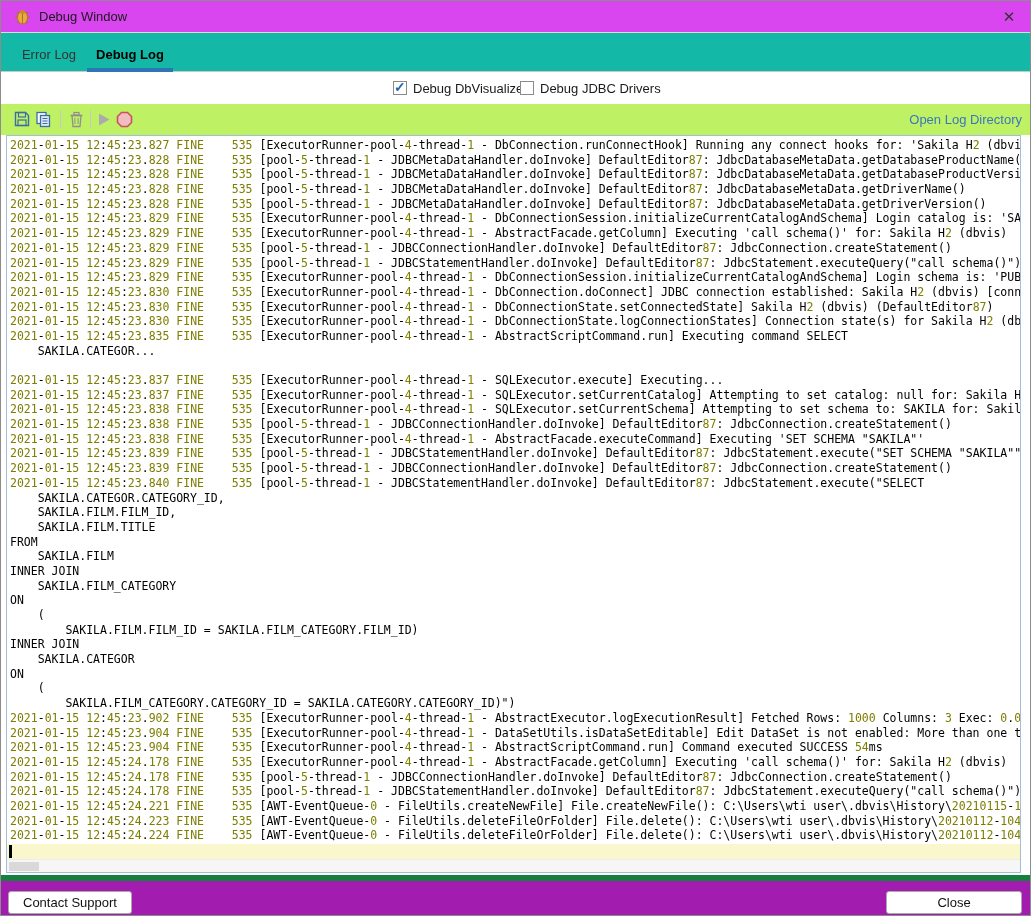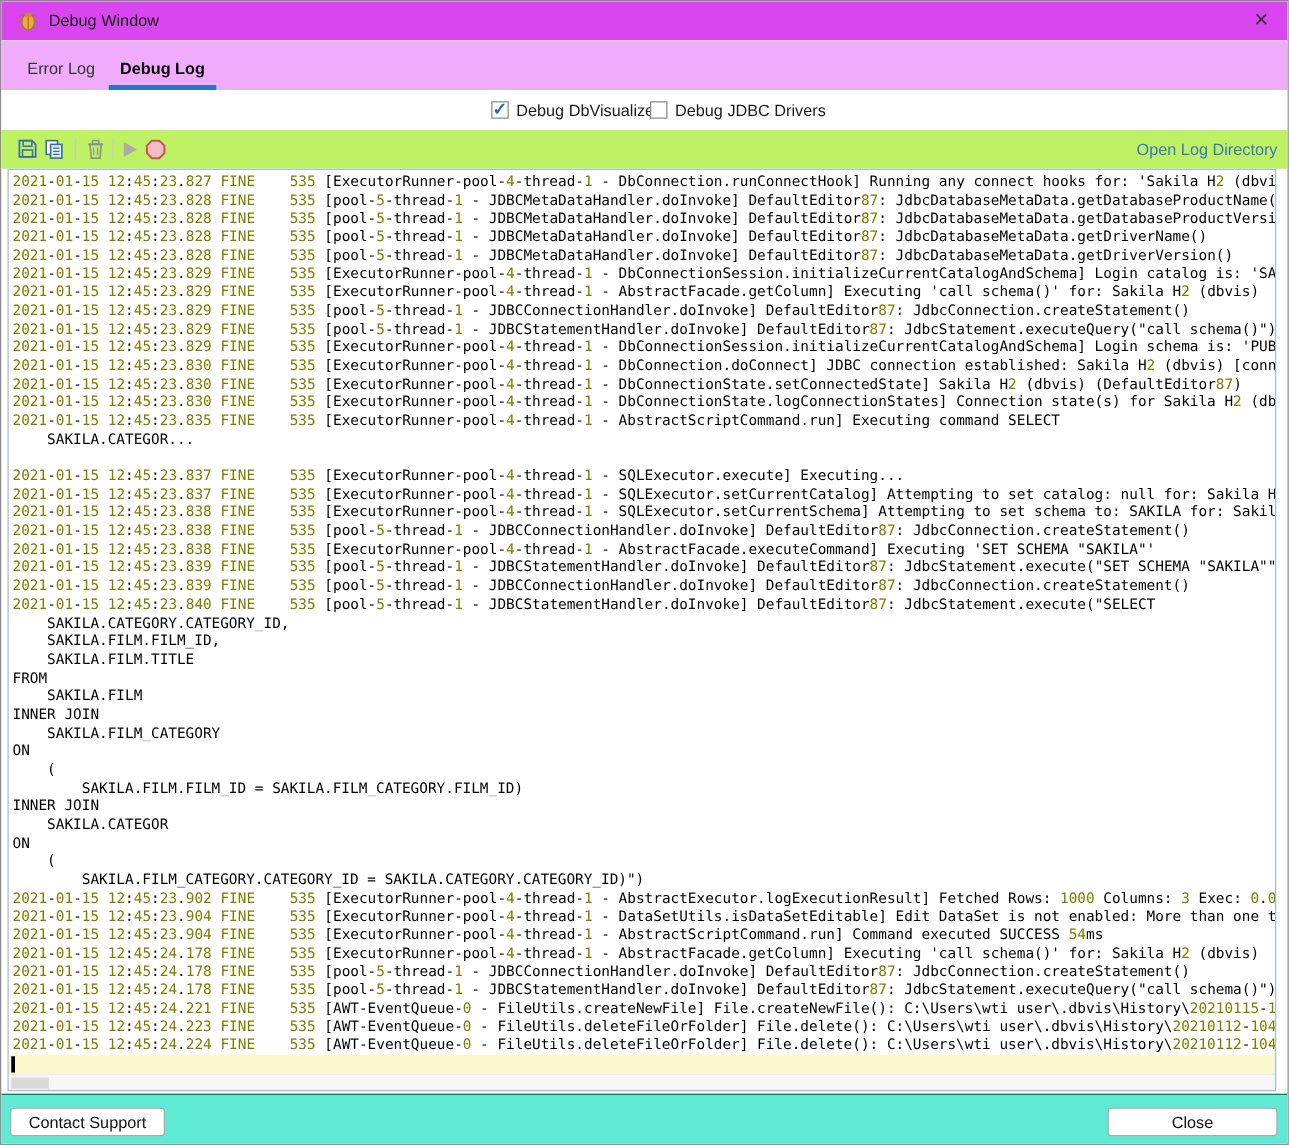--- a/index.html
+++ b/index.html
@@ -9,21 +9,21 @@
 
   
   .titlebar { position:absolute; left:0; top:0; width:100%; height:32px; background:#d946ef;
               border-bottom:1px solid #dcdcdc; }
   .titlebar .bug { position:absolute; left:12px; top:7px; }
   .titlebar .title { position:absolute; left:38px; top:8px; font-size:13px; color:#1a1a1a; }
   .titlebar .close-x { position:absolute; right:10px; top:5px; width:22px; height:22px;
               font-size:15px; color:#333; text-align:center; line-height:22px; cursor:default; }
 
   
-  .tabstrip { position:absolute; left:0; top:32px; width:100%; height:39px; background:#f0abfc;
+  .tabstrip { position:absolute; left:0; top:32px; width:100%; height:39px; background:#14b8a6;
               border-bottom:1px solid #c8c8c8; }
   .tab { position:absolute; top:0; height:38px; line-height:44px; font-size:13px; color:#333;
          text-align:center; }
   .tab-error { left:10px; width:76px; }
   .tab-debug { left:86px; width:86px; font-weight:bold; color:#000; }
   .tab-debug .underline { position:absolute; left:0; bottom:-1px; width:100%; height:4px; background:#2e75b6; }
 
   
   .checkbox-row { position:absolute; left:0; top:71px; width:100%; height:32px; background:#fff; }
   .cb-group { position:absolute; top:8px; height:16px; display:flex; align-items:center; cursor:default; }
@@ -49,22 +49,22 @@
   .logline { height:14.7px; line-height:14.7px; font-family:"DejaVu Sans Mono", monospace;
              font-size:11.5px; color:#000; white-space:pre; padding-left:3px; overflow:hidden; }
   .logline .num { color:#7d7d00; }
   .caret-line { position:absolute; left:0; top:708px; width:100%; height:16px; background:#fbf7cd; }
   .caret { position:absolute; left:2px; top:1px; width:3px; height:13px; background:#000; }
   .hscroll { position:absolute; left:0; bottom:0; width:100%; height:13px; background:#f6f6f6;
              border-top:1px solid #ececec; }
   .hthumb { position:absolute; left:2px; top:2px; width:30px; height:9px; background:#d9d9d9; }
 
   
-  .footer { position:absolute; left:0; top:874px; width:100%; height:42px; background:#5eead4;
-            border-top:1px solid #15803d; }
+  .footer { position:absolute; left:0; top:874px; width:100%; height:42px; background:#a21caf;
+            border-top:6px solid #15803d; }
   .btn { position:absolute; top:10px; height:23px; background:#fff; border:1px solid #aaaaaa;
          border-radius:3px; font-family:"Liberation Sans", sans-serif; font-size:13px; color:#111;
          padding:0 14px; cursor:default; }
   .btn-contact { left:7px; }
   .btn-close { right:8px; width:136px; }
 
   svg { display:block; }
 </style>
 </head>
 <body>
@@ -168,21 +168,21 @@
       <div class="logline">    SAKILA.CATEGOR...</div>
       <div class="logline">&nbsp;</div>
       <div class="logline"><span class="num">2021</span>-<span class="num">01</span>-<span class="num">15</span> <span class="num">12</span>:<span class="num">45</span>:<span class="num">23</span>.<span class="num">837</span> <span class="num">FINE</span>    <span class="num">535</span> [ExecutorRunner-pool-<span class="num">4</span>-thread-<span class="num">1</span> - SQLExecutor.execute] Executing...</div>
       <div class="logline"><span class="num">2021</span>-<span class="num">01</span>-<span class="num">15</span> <span class="num">12</span>:<span class="num">45</span>:<span class="num">23</span>.<span class="num">837</span> <span class="num">FINE</span>    <span class="num">535</span> [ExecutorRunner-pool-<span class="num">4</span>-thread-<span class="num">1</span> - SQLExecutor.setCurrentCatalog] Attempting to set catalog: null for: Sakila H</div>
       <div class="logline"><span class="num">2021</span>-<span class="num">01</span>-<span class="num">15</span> <span class="num">12</span>:<span class="num">45</span>:<span class="num">23</span>.<span class="num">838</span> <span class="num">FINE</span>    <span class="num">535</span> [ExecutorRunner-pool-<span class="num">4</span>-thread-<span class="num">1</span> - SQLExecutor.setCurrentSchema] Attempting to set schema to: SAKILA for: Sakila H</div>
       <div class="logline"><span class="num">2021</span>-<span class="num">01</span>-<span class="num">15</span> <span class="num">12</span>:<span class="num">45</span>:<span class="num">23</span>.<span class="num">838</span> <span class="num">FINE</span>    <span class="num">535</span> [pool-<span class="num">5</span>-thread-<span class="num">1</span> - JDBCConnectionHandler.doInvoke] DefaultEditor<span class="num">87</span>: JdbcConnection.createStatement()</div>
       <div class="logline"><span class="num">2021</span>-<span class="num">01</span>-<span class="num">15</span> <span class="num">12</span>:<span class="num">45</span>:<span class="num">23</span>.<span class="num">838</span> <span class="num">FINE</span>    <span class="num">535</span> [ExecutorRunner-pool-<span class="num">4</span>-thread-<span class="num">1</span> - AbstractFacade.executeCommand] Executing 'SET SCHEMA "SAKILA"'</div>
       <div class="logline"><span class="num">2021</span>-<span class="num">01</span>-<span class="num">15</span> <span class="num">12</span>:<span class="num">45</span>:<span class="num">23</span>.<span class="num">839</span> <span class="num">FINE</span>    <span class="num">535</span> [pool-<span class="num">5</span>-thread-<span class="num">1</span> - JDBCStatementHandler.doInvoke] DefaultEditor<span class="num">87</span>: JdbcStatement.execute("SET SCHEMA "SAKILA"")</div>
       <div class="logline"><span class="num">2021</span>-<span class="num">01</span>-<span class="num">15</span> <span class="num">12</span>:<span class="num">45</span>:<span class="num">23</span>.<span class="num">839</span> <span class="num">FINE</span>    <span class="num">535</span> [pool-<span class="num">5</span>-thread-<span class="num">1</span> - JDBCConnectionHandler.doInvoke] DefaultEditor<span class="num">87</span>: JdbcConnection.createStatement()</div>
       <div class="logline"><span class="num">2021</span>-<span class="num">01</span>-<span class="num">15</span> <span class="num">12</span>:<span class="num">45</span>:<span class="num">23</span>.<span class="num">840</span> <span class="num">FINE</span>    <span class="num">535</span> [pool-<span class="num">5</span>-thread-<span class="num">1</span> - JDBCStatementHandler.doInvoke] DefaultEditor<span class="num">87</span>: JdbcStatement.execute("SELECT</div>
-      <div class="logline">    SAKILA.CATEGORY.CATEGORY_ID,</div>
+      <div class="logline">    SAKILA.CATEGOR.CATEGORY_ID,</div>
       <div class="logline">    SAKILA.FILM.FILM_ID,</div>
       <div class="logline">    SAKILA.FILM.TITLE</div>
       <div class="logline">FROM</div>
       <div class="logline">    SAKILA.FILM</div>
       <div class="logline">INNER JOIN</div>
       <div class="logline">    SAKILA.FILM_CATEGORY</div>
       <div class="logline">ON</div>
       <div class="logline">    (</div>
       <div class="logline">        SAKILA.FILM.FILM_ID = SAKILA.FILM_CATEGORY.FILM_ID)</div>
       <div class="logline">INNER JOIN</div>

